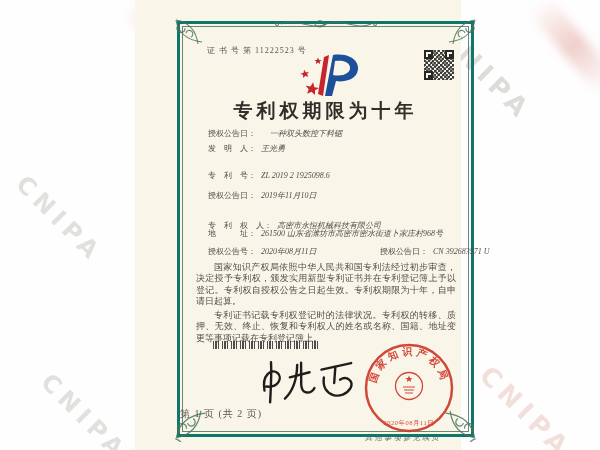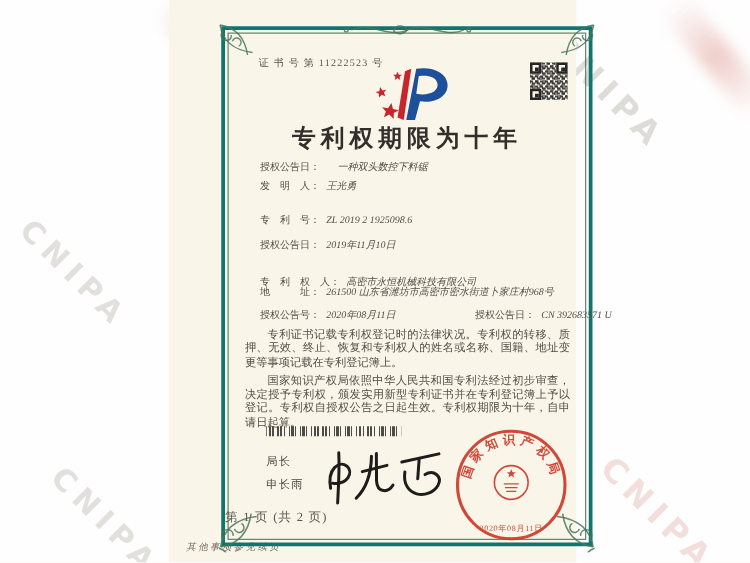--- a/index.html
+++ b/index.html
@@ -27,21 +27,21 @@
   .paras{position:absolute;left:16px;top:238px;width:260px;font-size:9px;line-height:1.25;
       color:#544e46;text-align:justify;}
   .paras p{margin:0 0 3px 0;text-indent:2em;}
   .barcode{position:absolute;left:33px;top:317px;width:108px;height:8px;opacity:.85;
       background:repeating-linear-gradient(90deg,#2e2e2e 0 1px,transparent 1px 2px,#2e2e2e 2px 4px,
       transparent 4px 5px,#2e2e2e 5px 6px,transparent 6px 9px);}
   .director{position:absolute;left:33px;top:336px;font-size:9px;color:#4c463f;letter-spacing:1px;line-height:18px;}
   .sig{position:absolute;left:70px;top:330px;}
   .seal{position:absolute;left:182px;top:317px;opacity:.92;}
   .pgfoot{position:absolute;left:0;top:383px;width:100%;text-align:left;font-size:10px;color:#5c564e;letter-spacing:1px;}
-  .caption{position:absolute;left:14px;top:433px;width:292px;text-align:left;font-style:italic;
+  .caption{position:absolute;left:14px;top:433px;width:292px;text-align:right;font-style:italic;
       font-size:7.5px;color:#756c60;letter-spacing:2px;}
   .corner{position:absolute;pointer-events:none;}
   svg .orn{stroke:#49755b;fill:none;stroke-width:1.1;opacity:.85;}
 </style>
 </head>
 <body>
 
 <div class="page">
 
   <span class="wm" style="left:210px;top:40px;font-size:24px;color:#dca79e;opacity:.4;">CNIPA</span>
@@ -147,30 +147,26 @@
       <div class="frow" style="top:222px;width:262px;">
         <span class="flabel">授权公告号：</span>
         <span class="fvalue">2020年08月11日</span>
         <span style="position:absolute;left:172px;">
           <span class="flabel">授权公告日：</span>
           <span class="fvalue">CN 392683571 U</span>
         </span>
       </div>
 
       <div class="paras">
+        <p>国家知识产权局依照中华人民共和国专利法经过初步审查，决定授予专利权，颁发实用新型专利证书并在专利登记簿上予以登记。专利权自授权公告之日起生效。专利权期限为十年，自申请日起算。</p>
         <p>专利证书记载专利权登记时的法律状况。专利权的转移、质押、无效、终止、恢复和专利权人的姓名或名称、国籍、地址变更等事项记载在专利登记簿上。</p>
-        <p>国家知识产权局依照中华人民共和国专利法经过初步审查，决定授予专利权，颁发实用新型专利证书并在专利登记簿上予以登记。专利权自授权公告之日起生效。专利权期限为十年，自申请日起算。</p>
       </div>
 
       <div class="barcode"></div>
 
-      <div class="director">
-        <div>局长</div>
-        <div>申长雨</div>
-      </div>
 
       <svg class="sig" width="130" height="52" viewBox="0 0 130 52">
         <g fill="none" stroke="#1f1d1b" stroke-width="2.4" stroke-linecap="round" transform="rotate(-3 65 26)">
           <path d="M14,34 C12,18 22,12 28,17 C33,22 28,32 16,30"></path>
           <path d="M22,6 C22,20 20,36 19,46"></path>
           <path d="M48,10 C47,24 42,36 34,43"></path>
           <path d="M40,22 L60,18"></path>
           <path d="M52,8 L51,30 C51,40 60,40 64,34"></path>
           <path d="M72,16 L102,11"></path>
           <path d="M86,14 L84,30"></path>

